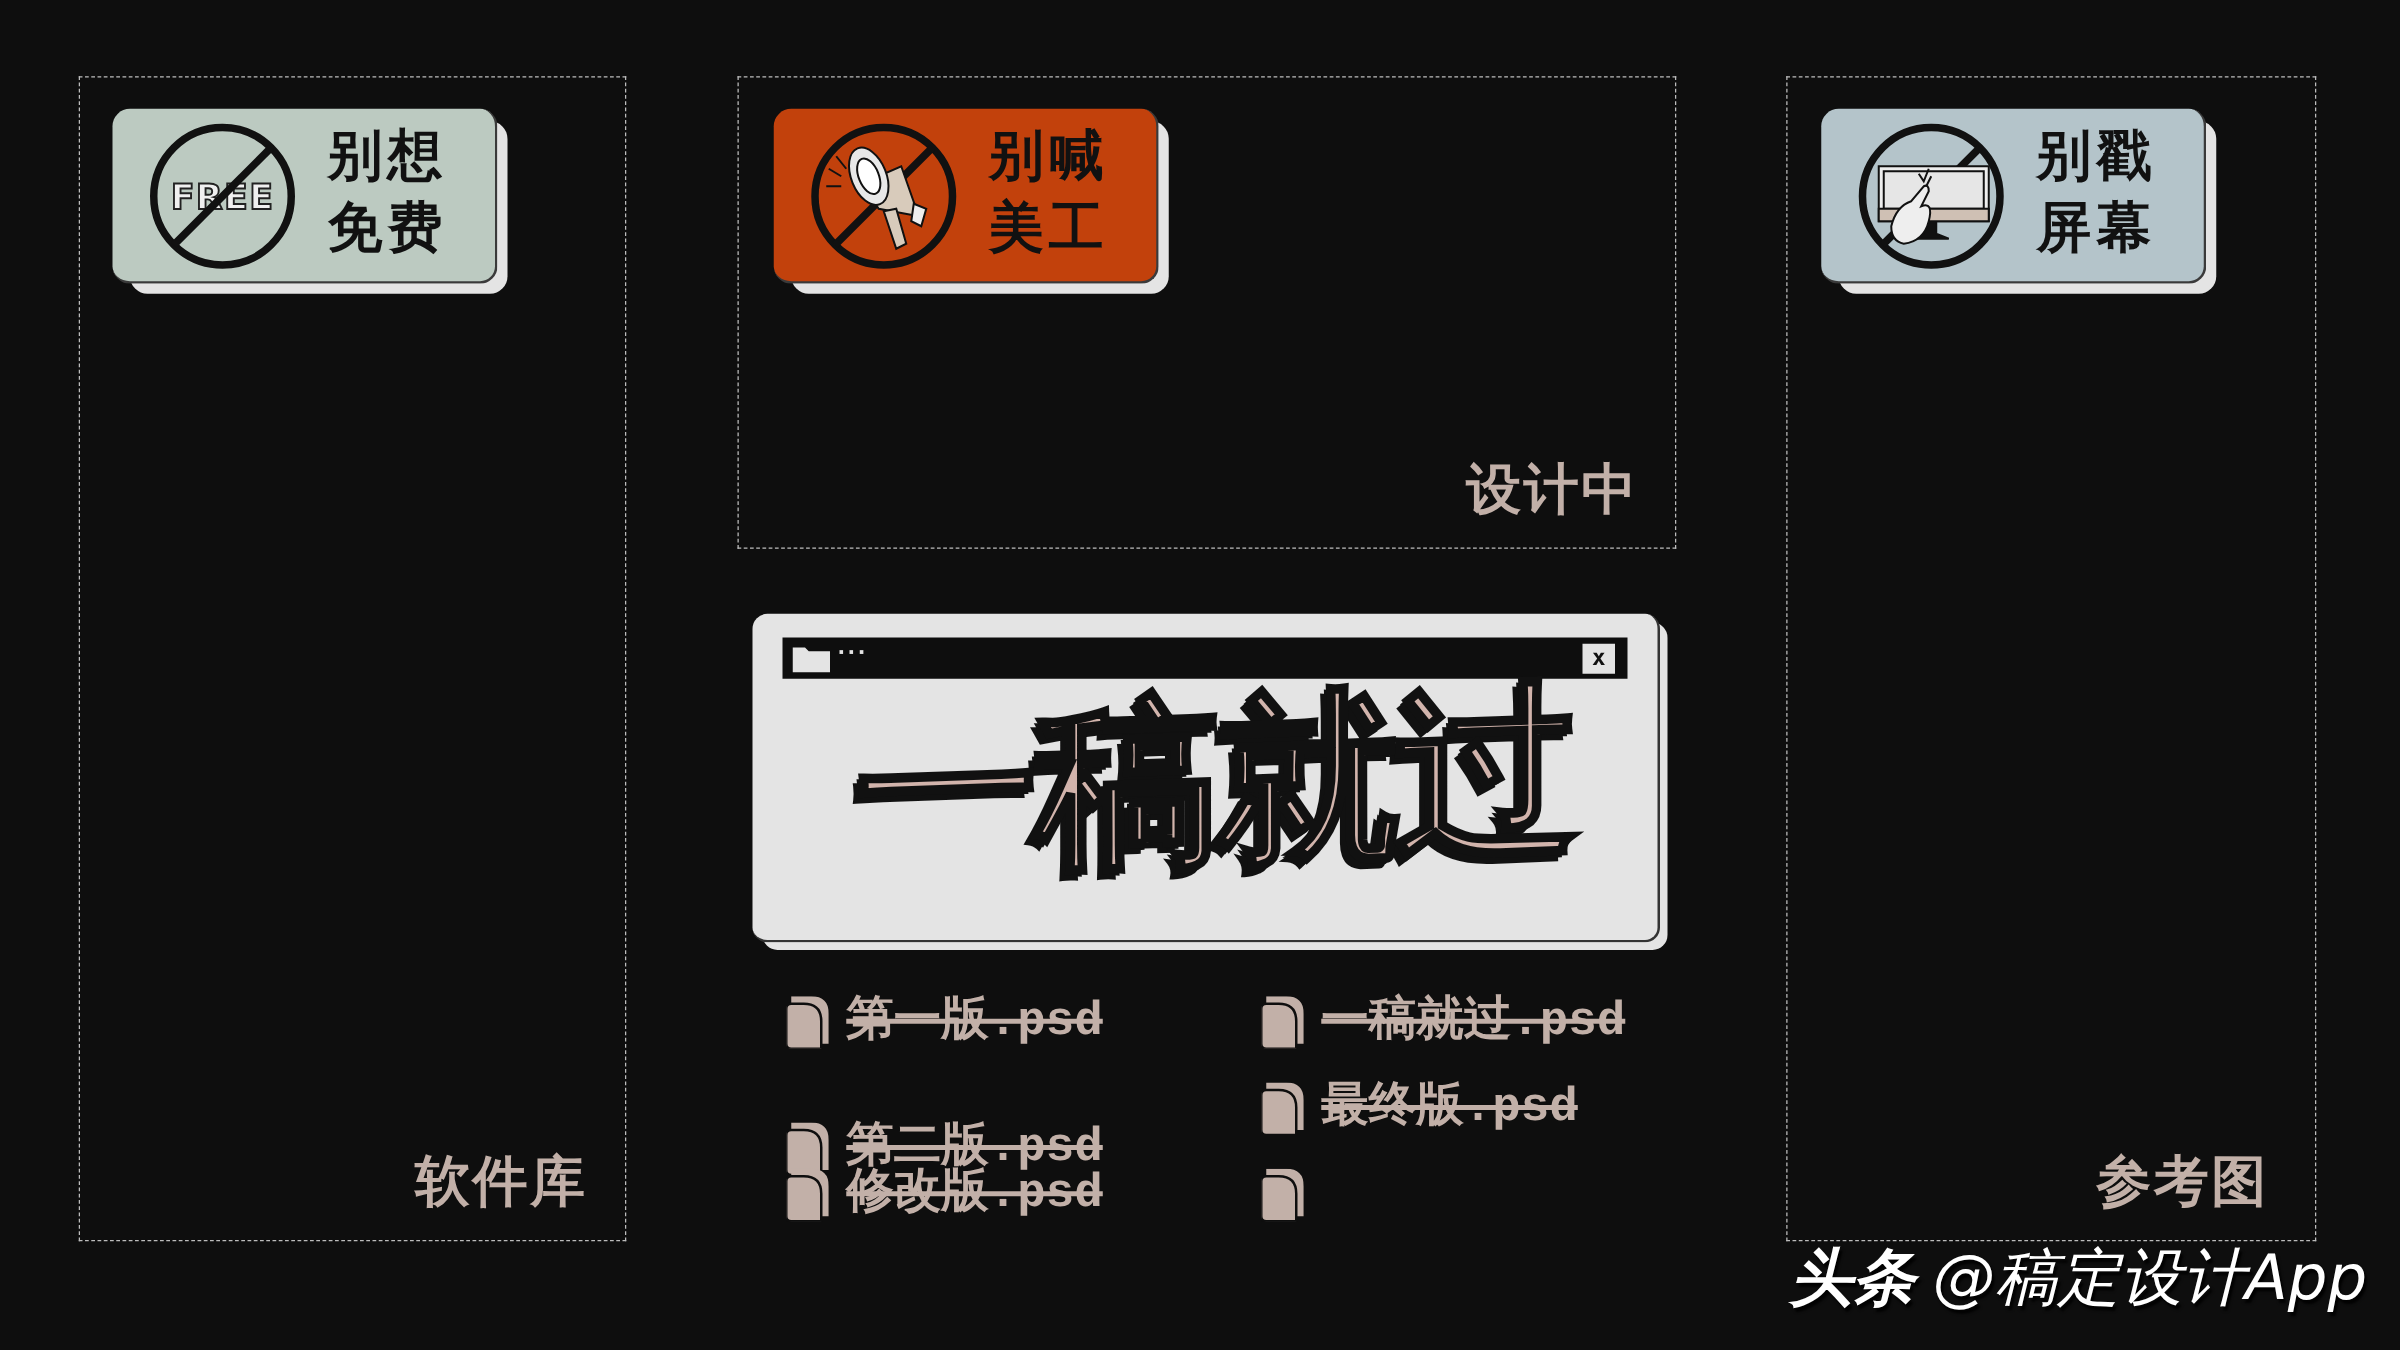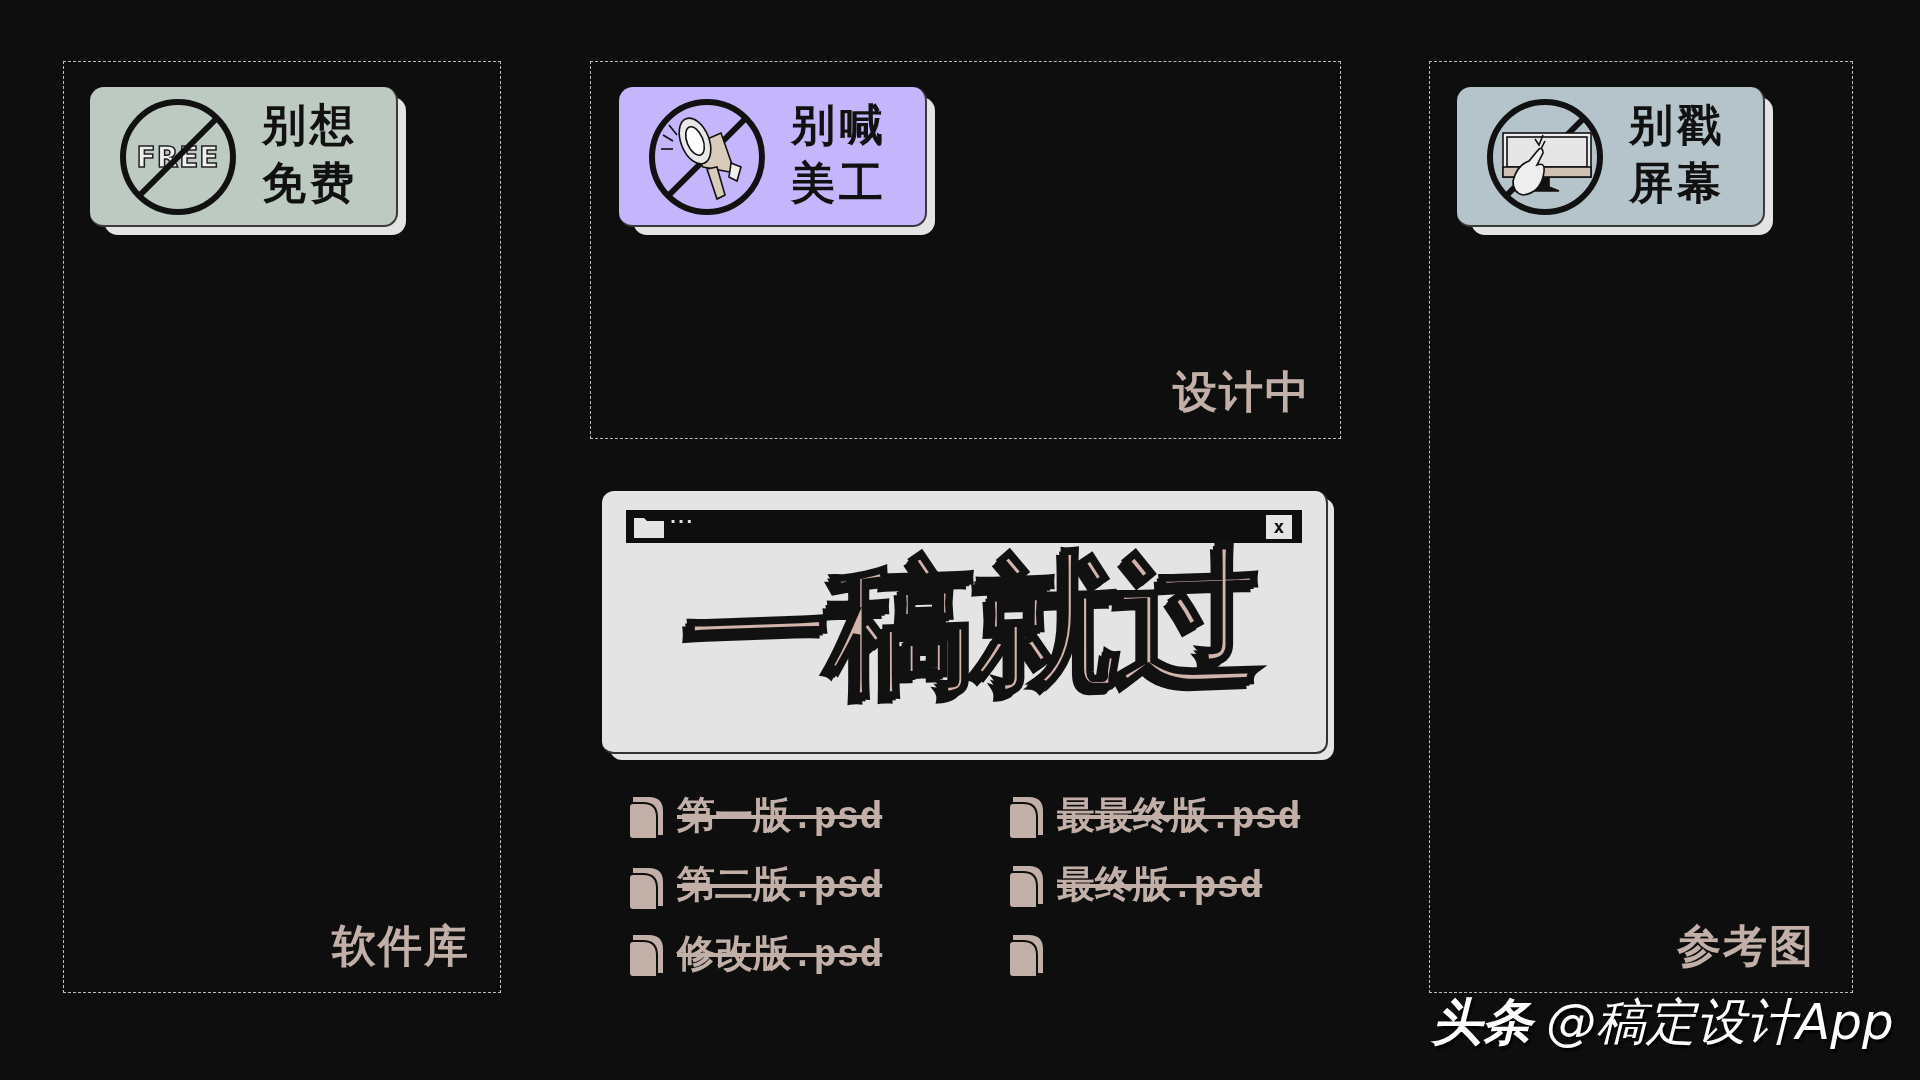--- a/index.html
+++ b/index.html
@@ -89,21 +89,21 @@
       <div>别想</div>
       <div>免费</div>
     </div>
   </div>
 </div>
 <div class="panel-label" style="left:332px; top:924px; color:#c2b0a8;">软件库</div>
 
 <div class="panel" style="left:590px; top:61px; width:751px; height:378px;"></div>
 <div class="badge-wrap" style="left:619px; top:87px;">
   <div class="badge-back"></div>
-  <div class="badge" style="background:#c4b5fd;">
+  <div class="badge" style="background:#c2410c;">
     <svg class="icon" viewBox="0 0 124 124">
       <circle cx="62" cy="62" r="55" fill="none" stroke="#111" stroke-width="6"></circle>
       <line x1="101" y1="23" x2="23" y2="101" stroke="#111" stroke-width="6"></line>
       <g stroke="#111" stroke-width="1.6">
         <path d="M44 52 L76 38 L90 78 L58 72 Z" fill="#d8cbbb"></path>
         <ellipse cx="50" cy="46" rx="14" ry="24" transform="rotate(-22 50 46)" fill="#e8e8e8"></ellipse>
         <ellipse cx="50" cy="46" rx="8" ry="15" transform="rotate(-22 50 46)" fill="#fff"></ellipse>
         <path d="M62 74 L72 104 L80 100 L72 72 Z" fill="#d8cbbb"></path>
         <path d="M86 68 L96 72 L92 86 L84 82 Z" fill="#eee"></path>
         <line x1="24" y1="30" x2="32" y2="40"></line>
@@ -155,40 +155,40 @@
   <div class="win-headline">一稿就过</div>
 </div>
 
 <div class="file-item" style="left:629px; top:795px;">
   <svg class="file-icon" viewBox="0 0 34 42">
     <path d="M4 0 L20 0 Q34 0 34 14 L34 38 L20 38 L20 8 L4 8 Z" fill="#c2b0a8"></path>
     <path d="M0 10 Q0 6 4 6 L14 6 Q28 6 28 20 L28 42 L4 42 Q0 42 0 38 Z" fill="#c2b0a8" stroke="#0e0e0e" stroke-width="2"></path>
   </svg>
   <span class="file-name">第一版.psd</span>
 </div>
-<div class="file-item" style="left:629px; top:864px;align-items:flex-end;">
+<div class="file-item" style="left:629px; top:896px;">
   <svg class="file-icon" viewBox="0 0 34 42">
     <path d="M4 0 L20 0 Q34 0 34 14 L34 38 L20 38 L20 8 L4 8 Z" fill="#c2b0a8"></path>
     <path d="M0 10 Q0 6 4 6 L14 6 Q28 6 28 20 L28 42 L4 42 Q0 42 0 38 Z" fill="#c2b0a8" stroke="#0e0e0e" stroke-width="2"></path>
   </svg>
   <span class="file-name">第二版.psd</span>
 </div>
 <div class="file-item" style="left:629px; top:933px;">
   <svg class="file-icon" viewBox="0 0 34 42">
     <path d="M4 0 L20 0 Q34 0 34 14 L34 38 L20 38 L20 8 L4 8 Z" fill="#c2b0a8"></path>
     <path d="M0 10 Q0 6 4 6 L14 6 Q28 6 28 20 L28 42 L4 42 Q0 42 0 38 Z" fill="#c2b0a8" stroke="#0e0e0e" stroke-width="2"></path>
   </svg>
   <span class="file-name">修改版.psd</span>
 </div>
 <div class="file-item" style="left:1009px; top:795px;">
   <svg class="file-icon" viewBox="0 0 34 42">
     <path d="M4 0 L20 0 Q34 0 34 14 L34 38 L20 38 L20 8 L4 8 Z" fill="#c2b0a8"></path>
     <path d="M0 10 Q0 6 4 6 L14 6 Q28 6 28 20 L28 42 L4 42 Q0 42 0 38 Z" fill="#c2b0a8" stroke="#0e0e0e" stroke-width="2"></path>
   </svg>
-  <span class="file-name">最最终版.psd</span>
+  <span class="file-name">一稿就过.psd</span>
 </div>
 <div class="file-item" style="left:1009px; top:864px;">
   <svg class="file-icon" viewBox="0 0 34 42">
     <path d="M4 0 L20 0 Q34 0 34 14 L34 38 L20 38 L20 8 L4 8 Z" fill="#c2b0a8"></path>
     <path d="M0 10 Q0 6 4 6 L14 6 Q28 6 28 20 L28 42 L4 42 Q0 42 0 38 Z" fill="#c2b0a8" stroke="#0e0e0e" stroke-width="2"></path>
   </svg>
   <span class="file-name">最终版.psd</span>
 </div>
 <div class="file-item" style="left:1009px; top:933px;">
   <svg class="file-icon" viewBox="0 0 34 42">

